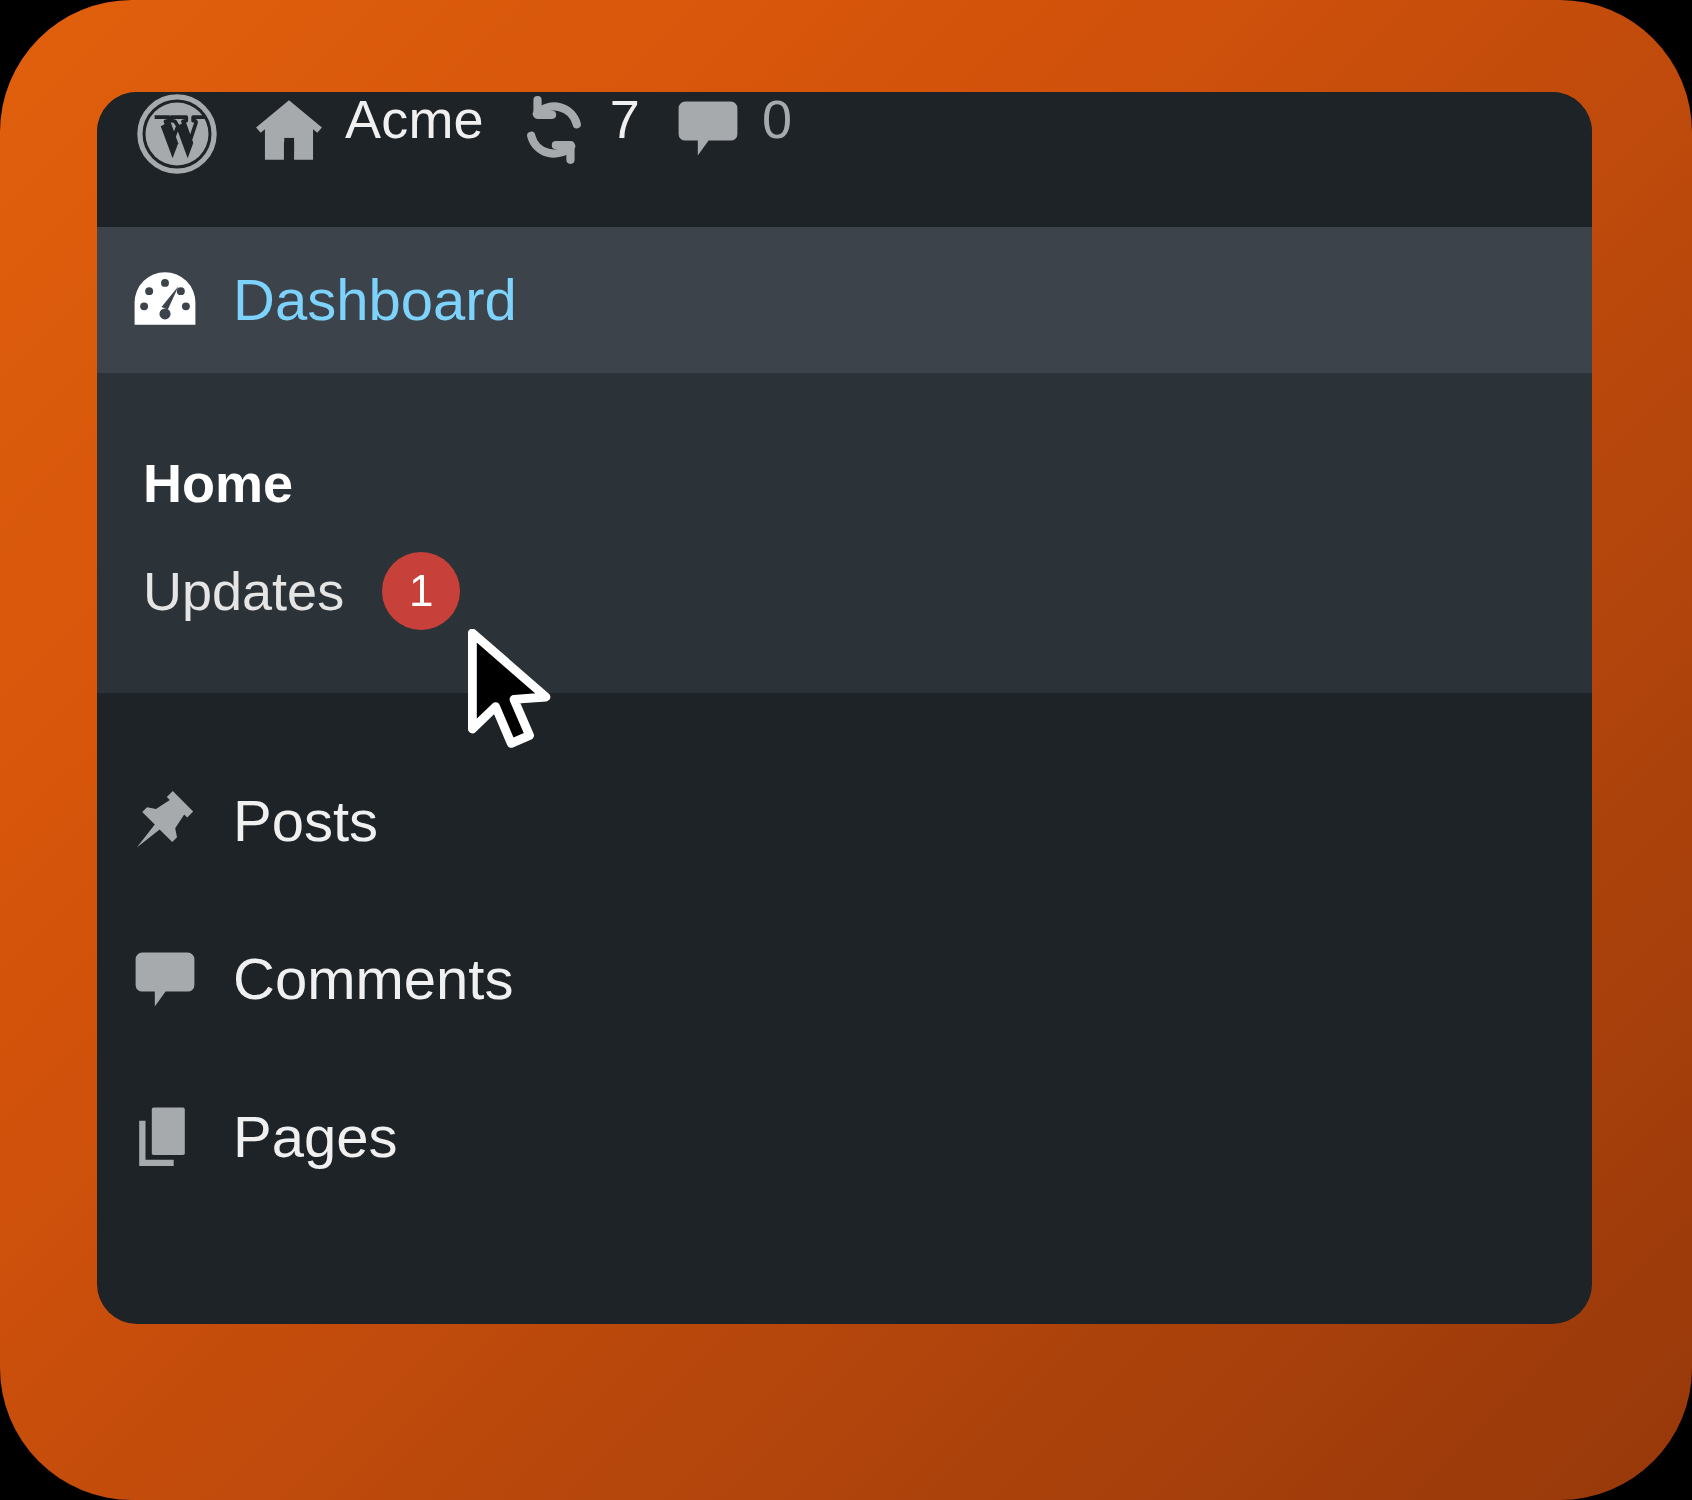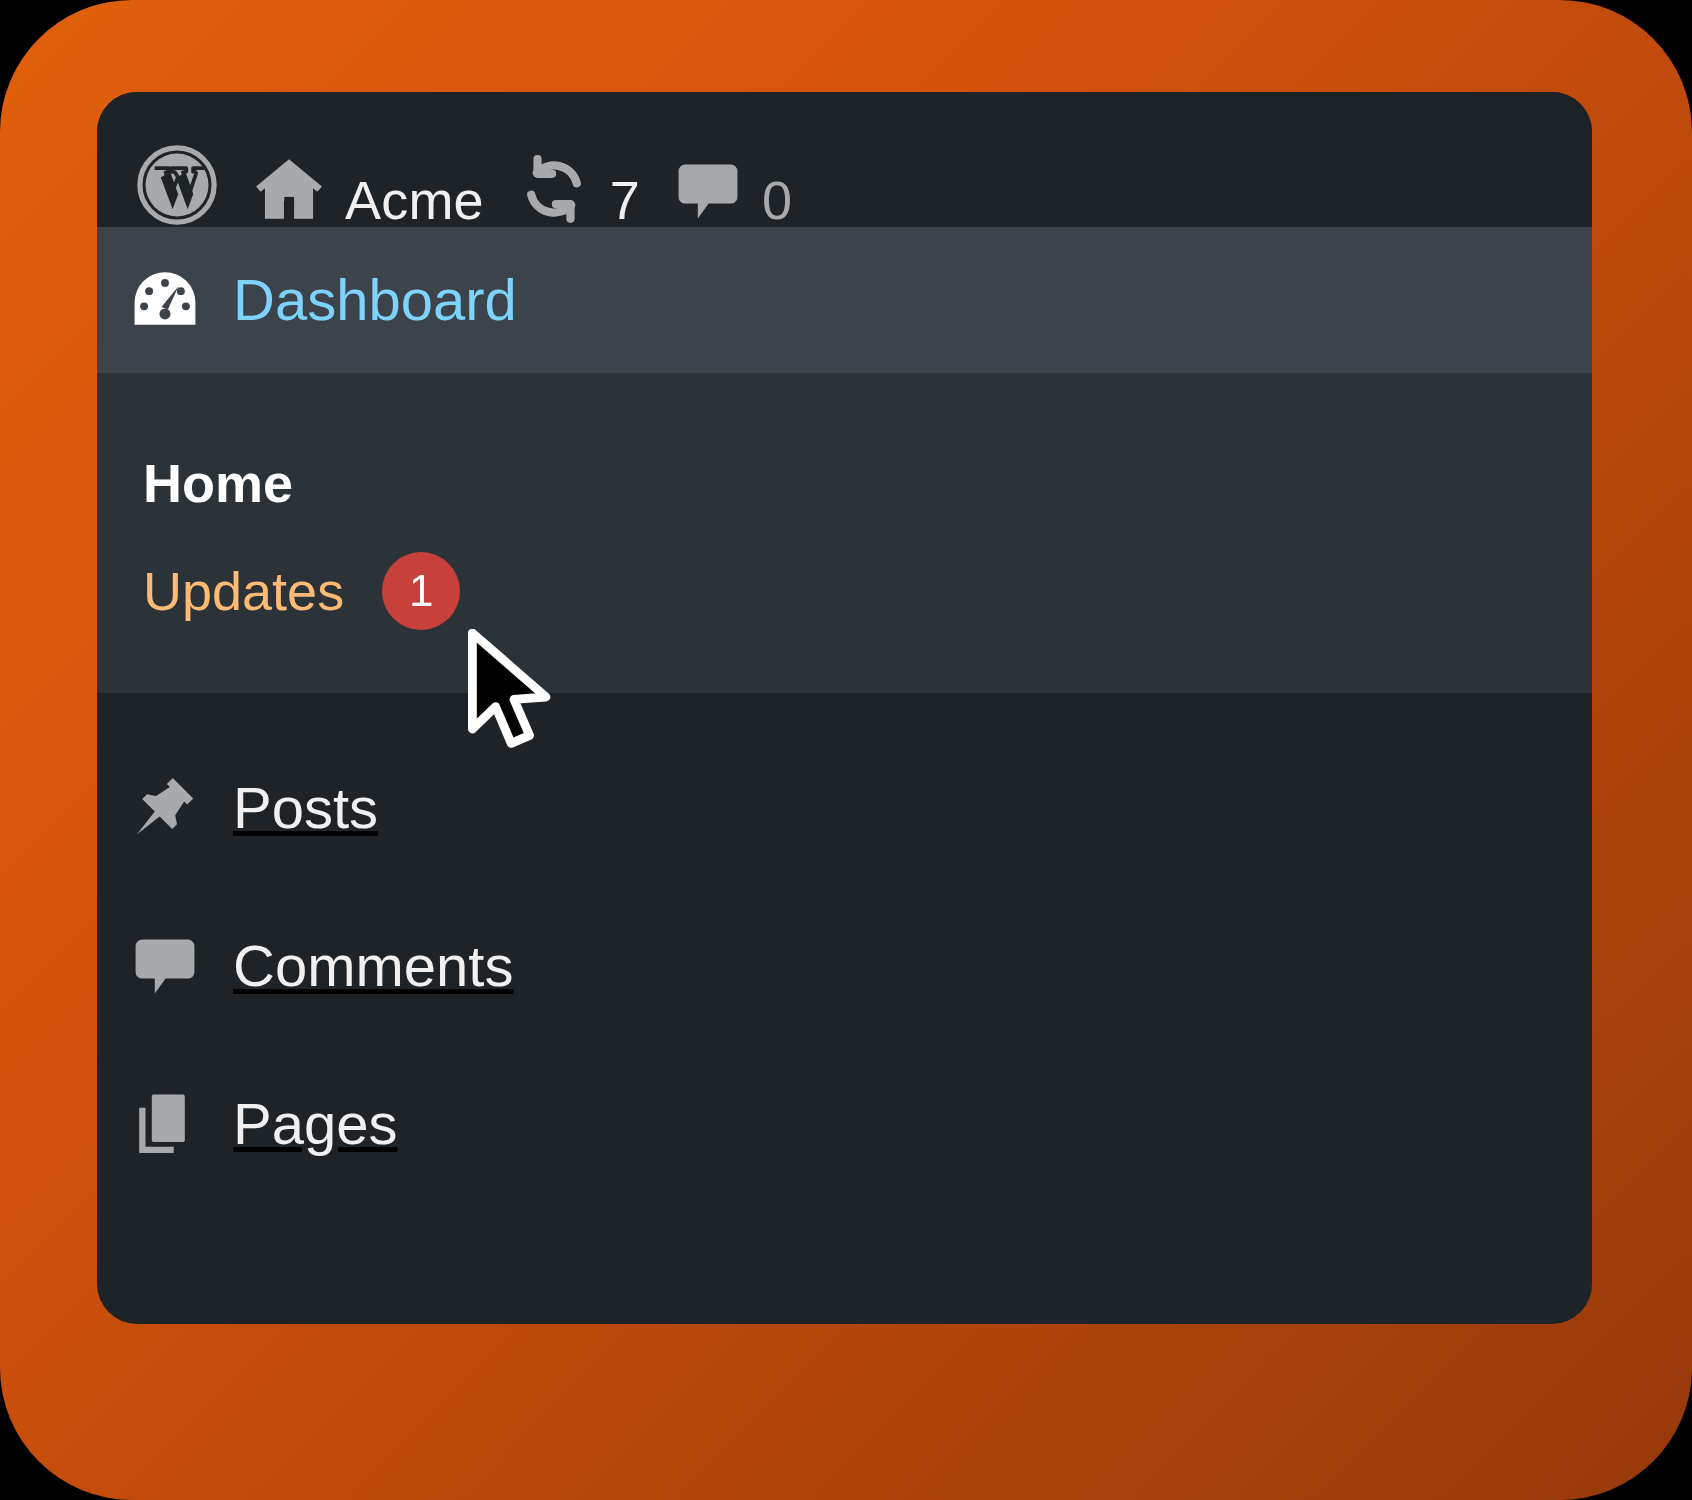--- a/index.html
+++ b/index.html
@@ -37,21 +37,21 @@
     position: relative;
     height: 135px;
     background: #1d2327;
     display: flex;
     align-items: center;
     padding-left: 22px;
     gap: 0;
   }
   .bar-item {
     display: flex;
-    align-items: flex-end;
+    align-items: flex-start;
     height: 135px;
     padding: 0 16px;
     gap: 18px;
     cursor: pointer;
   }
   .bar-item .bar-label {
     color: #f0f0f1;
     font-size: 54px;
     line-height: 1;
     letter-spacing: 0.2px;
@@ -94,37 +94,37 @@
     cursor: pointer;
   }
   .submenu-item .sub-label {
     font-size: 54px;
     line-height: 1;
   }
   .submenu-item.current .sub-label {
     color: #ffffff;
     font-weight: bold;
   }
-  .submenu-item .sub-label.muted { color: #fdba74; }
+  .submenu-item .sub-label.muted { color: #e5e5e5; }
 
   .update-badge {
     display: inline-flex;
     align-items: center;
     justify-content: center;
     width: 78px; height: 78px;
     border-radius: 50%;
     background: #c8403a;
     color: #ffffff;
     font-size: 44px;
     line-height: 1;
     margin-left: 12px;
   }
 
   
-  #main-menu { background: #1d2327; padding-top: 36px; text-decoration: underline; }
+  #main-menu { background: #1d2327; padding-top: 49px; }
   .menu-item {
     display: flex;
     align-items: center;
     height: 158px;
     padding-left: 30px;
     gap: 30px;
     cursor: pointer;
   }
   .menu-item .menu-label {
     color: #f0f0f1;

